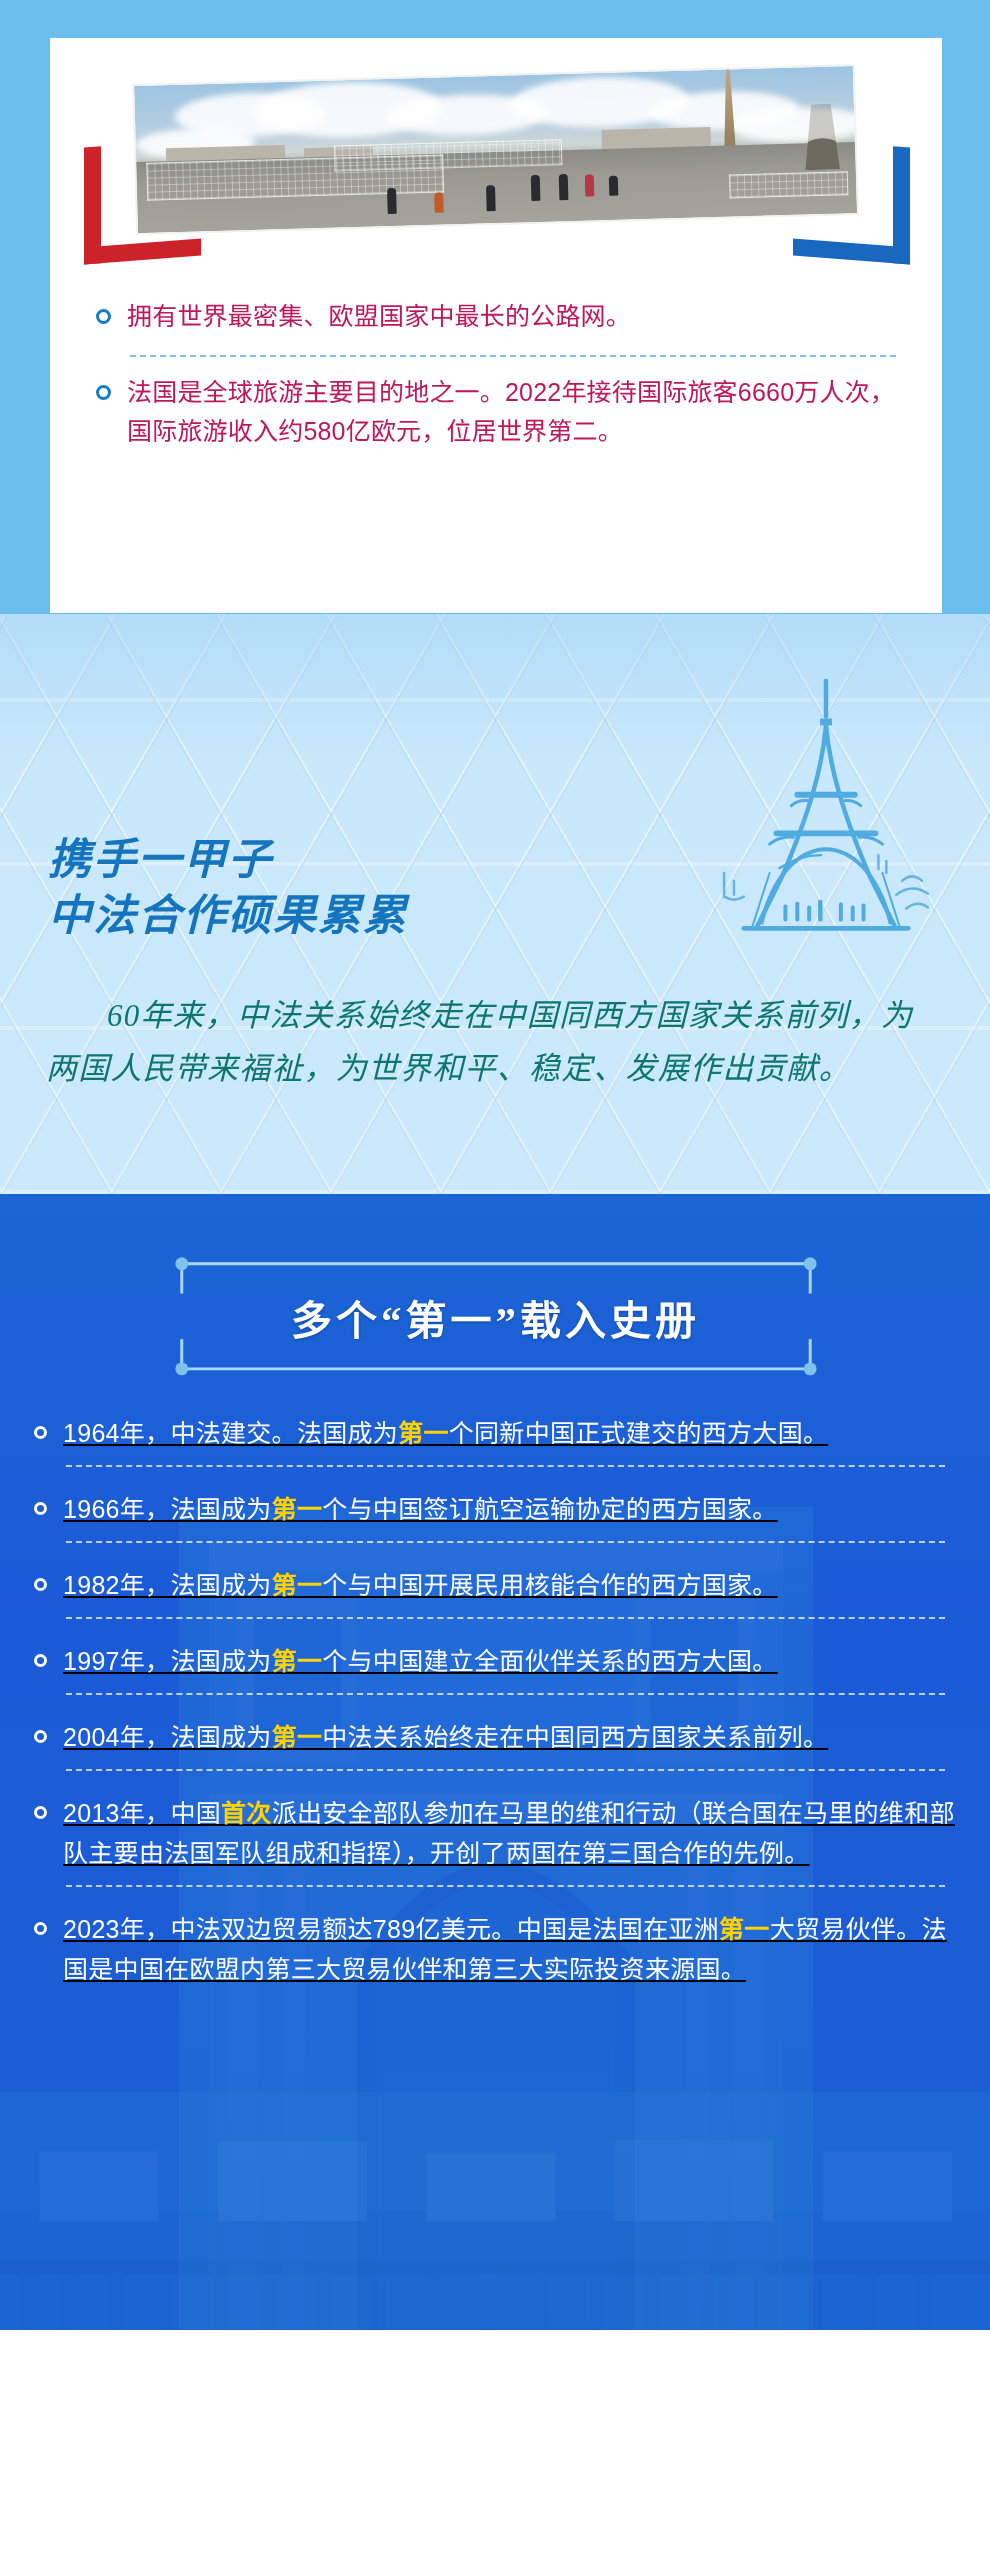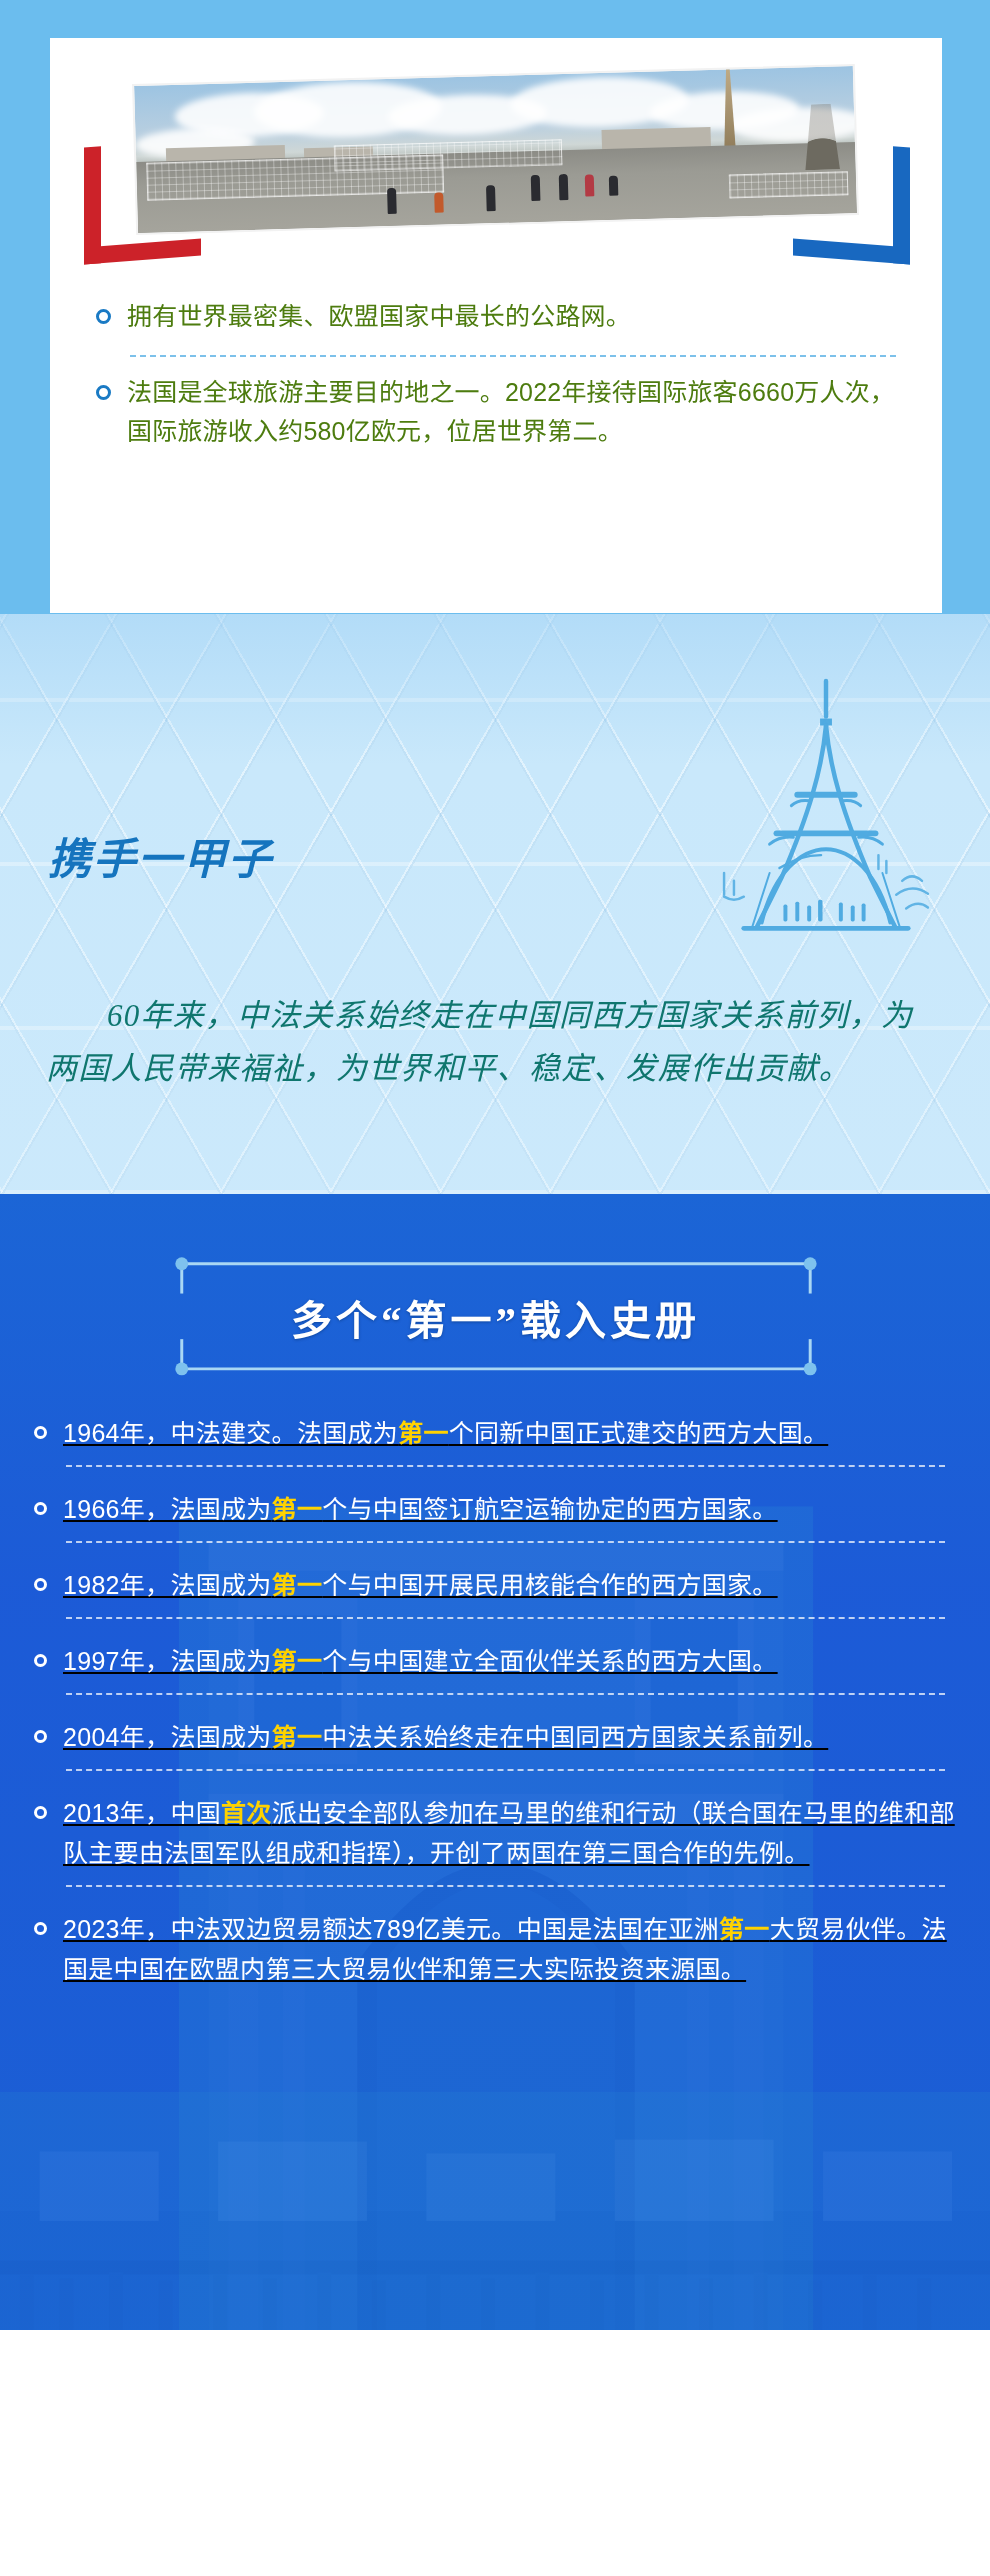--- a/index.html
+++ b/index.html
@@ -112,21 +112,21 @@
   .b-dot{
     flex:0 0 auto;
     width:15px; height:15px;
     border:3.2px solid #1a7ac4;
     border-radius:50%;
     margin:12px 16px 0 10px;
   }
   .b-text{
     font-size:25px;
     line-height:1.58;
-    color:#4d7c0f;
+    color:#be185d;
     letter-spacing:0.2px;
   }
   .dashed{
     margin:18px 10px 16px 44px;
     border-top:2.5px dashed #7cc1ea;
   }
 
   
   .sec-hex{
     position:relative;
@@ -338,20 +338,21 @@
       <path d="M2 200 v22"></path>
       <path d="M12 208 v14"></path>
       <path d="M2 224 q10 6 20 0"></path>
       <path d="M158 196 v-14"></path>
       <path d="M166 200 v-12"></path>
     </g>
   </svg>
 
   <div class="hex-head">
     <div>携手一甲子</div>
+    <div>中法合作硕果累累</div>
   </div>
 
   <div class="hex-para">60年来，中法关系始终走在中国同西方国家关系前列，为两国人民带来福祉，为世界和平、稳定、发展作出贡献。</div>
 </div>
 
 <div class="sec-blue">
 
   <svg class="arc-bg" viewBox="0 0 880 1010" preserveAspectRatio="none">
     <rect x="120" y="60" width="640" height="950" fill="#2f8ad8"></rect>
     <rect x="150" y="110" width="580" height="900" fill="#3d97de"></rect>

